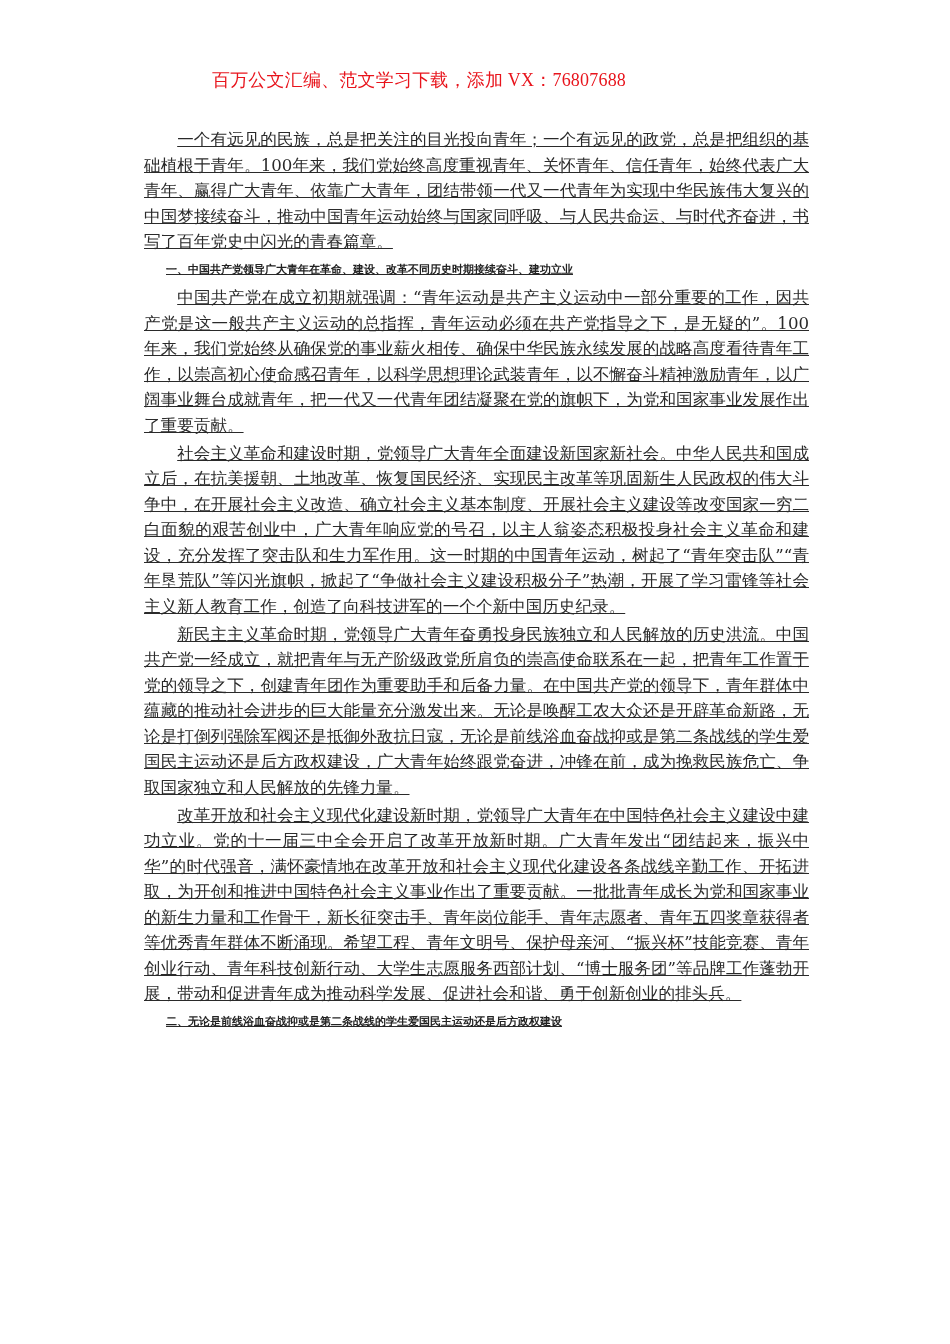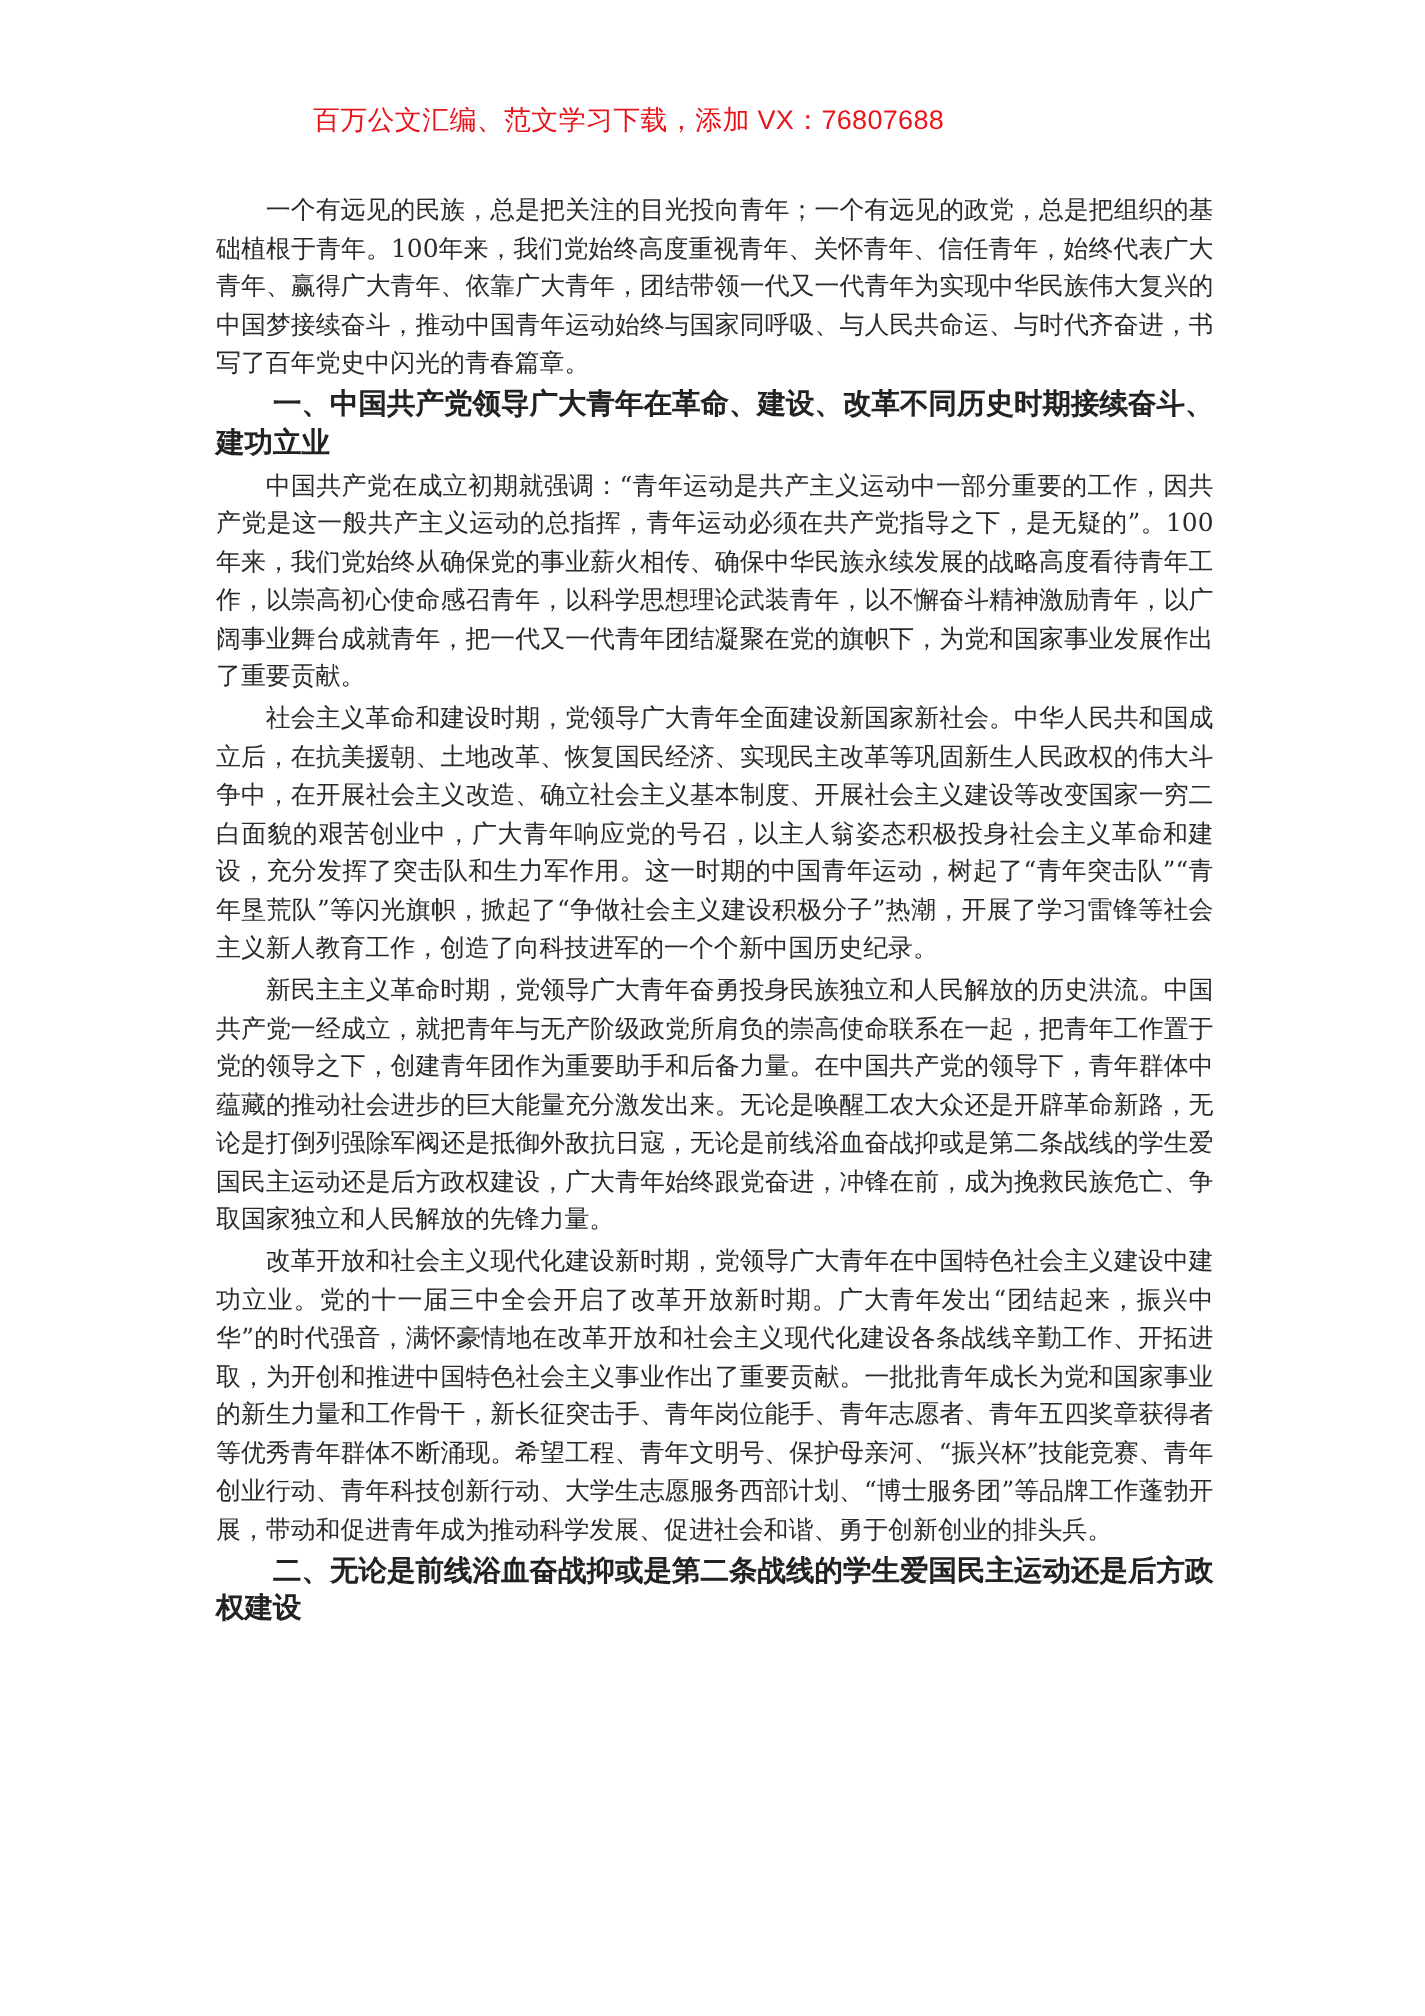--- a/index.html
+++ b/index.html
@@ -1,31 +1,31 @@
 <!DOCTYPE html>
 <html><head>
 <meta charset="utf-8">
 <style>
   html, body { margin: 0; padding: 0; background: #ffffff; }
   body { width: 950px; height: 1344px; position: relative; overflow: hidden; }
   .page { position: absolute; left: 0; top: 0; width: 950px; height: 1344px; background: #fff; }
   .header {
     position: absolute; top: 66px; left: 0; width: 838px; text-align: center;
-    color: #e8141c; font-family: Liberation Sans, sans-serif;
+    color: #e8141c; font-family: Liberation Serif, serif;
     font-size: 18px; line-height: 28px; letter-spacing: 0.2px;
   }
   .body {
     position: absolute; left: 144px; top: 127px; width: 665px;
     font-family: "DejaVu Serif", "Liberation Serif", serif;
     font-size: 16.6px; line-height: 25.5px; color: #2a2a2a;
-    text-align: justify; text-justify: inter-character;
+    text-align: justify; text-justify: inter-character; text-decoration: underline;
   }
   .body p { margin: 0 0 2.5px 0; text-indent: 2em; }
   .body h2 {
-    margin: 0 0 2.5px 0; text-indent: 2em; font-size: 19px; line-height: 25.5px;
+    margin: 0 0 2.5px 0; text-indent: 2em; font-size: 11px; line-height: 25.5px;
     font-weight: bold; font-family: "DejaVu Sans", "Liberation Sans", sans-serif; color: #222;
   }
 </style>
 </head>
 <body>
 
 <div class="page">
   <div class="header">百万公文汇编、范文学习下载，添加 VX：76807688</div>
 
   <div class="body">

